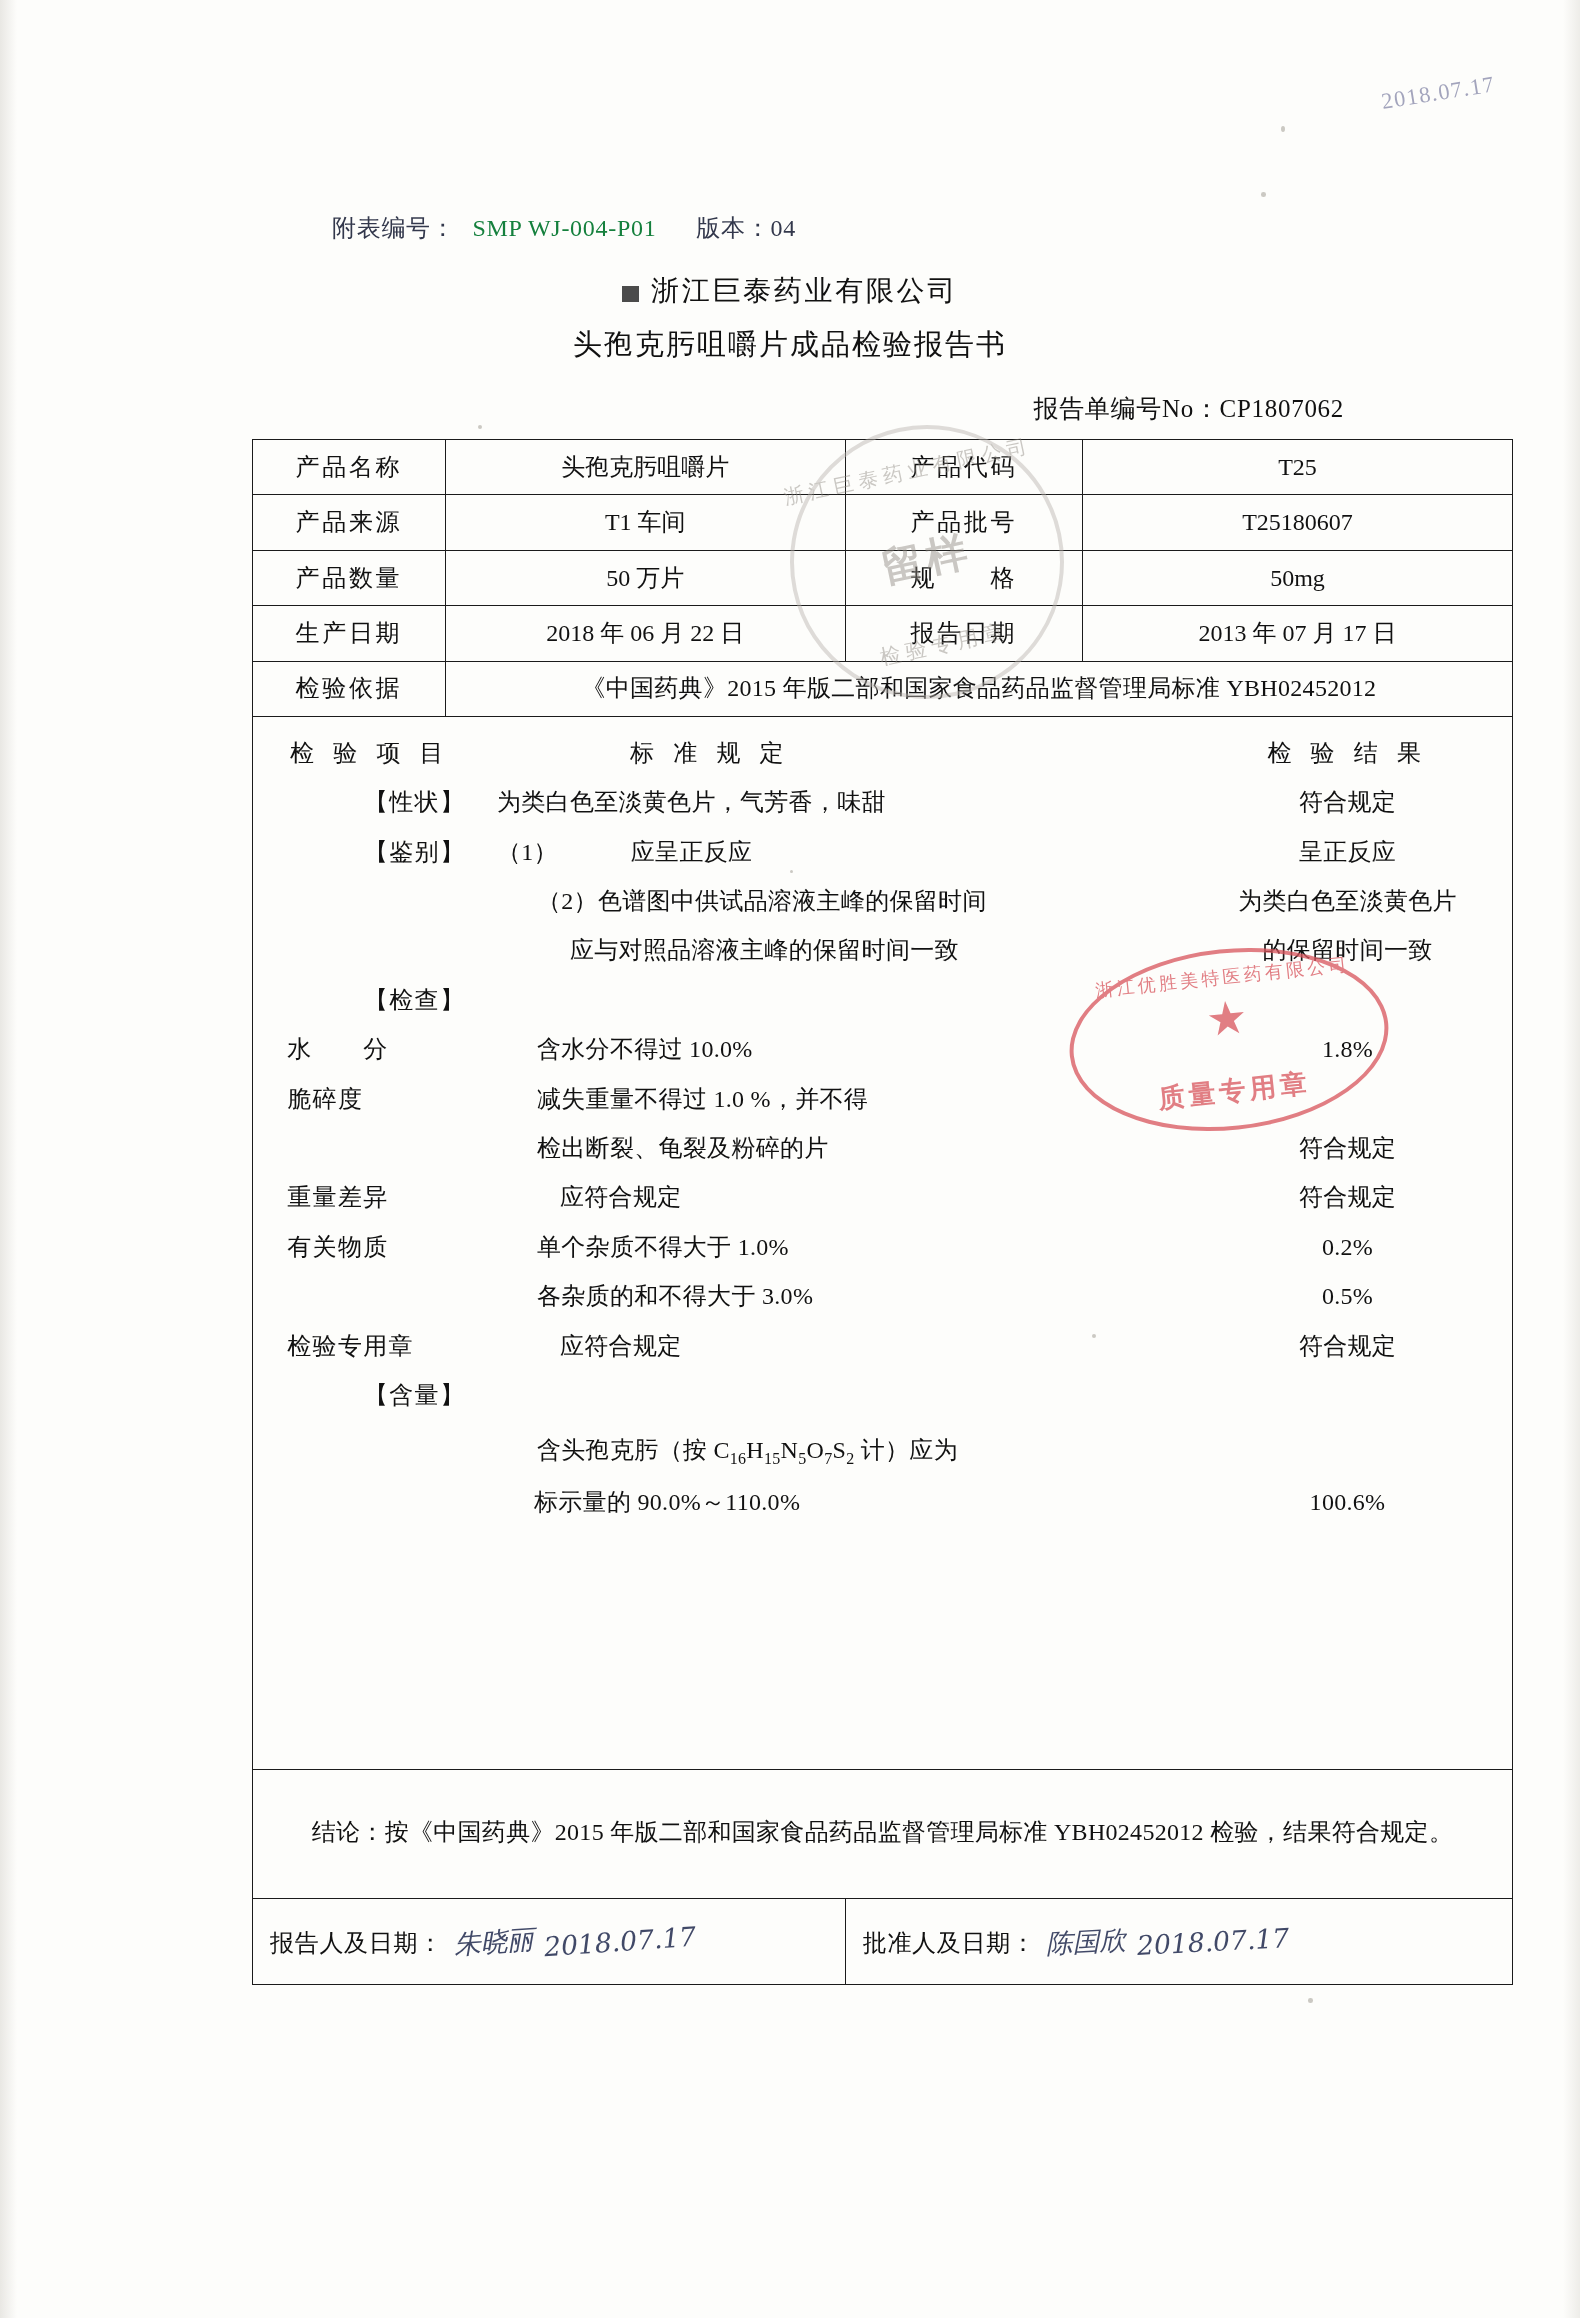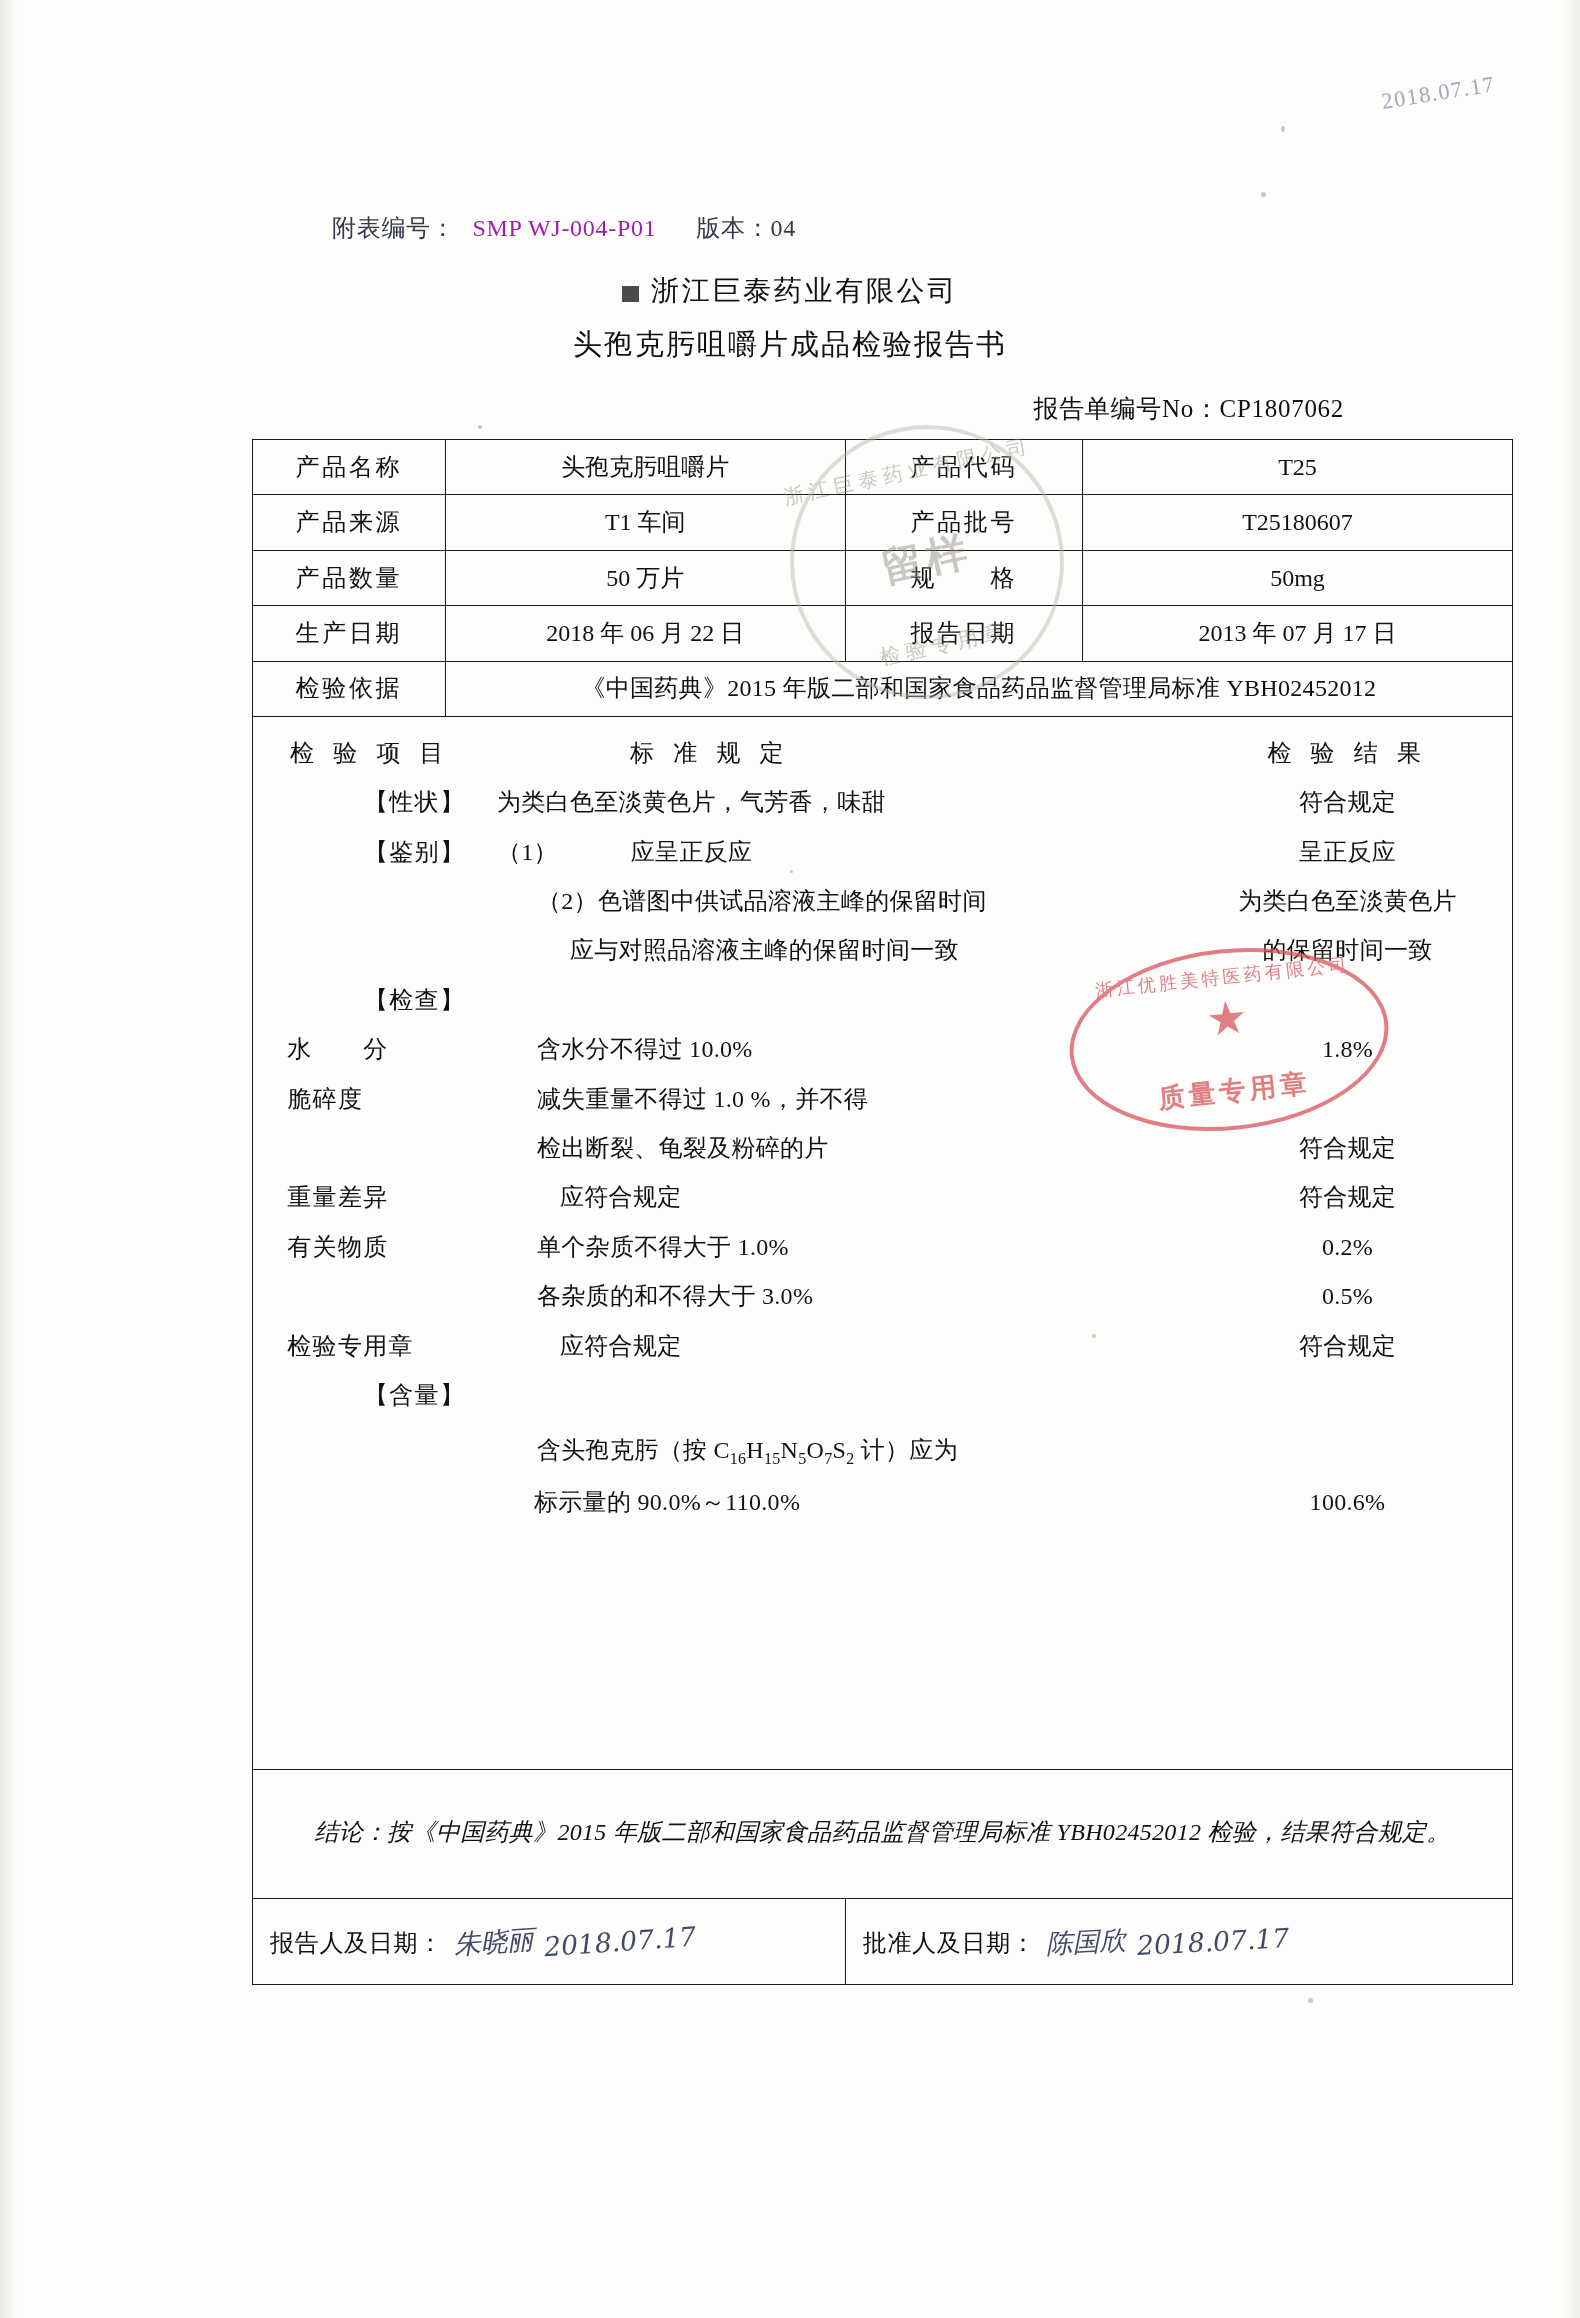--- a/index.html
+++ b/index.html
@@ -47,21 +47,21 @@
     letter-spacing: 1.3px;
   }
 
   .form-no {
     position: absolute;
     left: 332px; top: 212px;
     font-size: 24px;
     letter-spacing: 0.7px;
     color: #33384c;
   }
-  .form-no .val { margin-left: 17px; color: #a21caf; }
+  .form-no .val { margin-left: 17px; color: #15803d; }
   .form-no .ver { margin-left: 40px; }
 
   .company {
     position: absolute;
     left: 0; top: 272px;
     width: 1580px;
     text-align: center;
     font-size: 28px;
     letter-spacing: 2.7px;
   }
@@ -229,21 +229,20 @@
     text-align: center; font-size: 21px; color: #8d8880; letter-spacing: 5.3px;
   }
 
   
   .concl-cell {
     text-align: left;
     padding: 12px 17px 16px 17px !important;
     height: 100px !important;
     line-height: 1.6;
     letter-spacing: 0.3px;
-    font-style: italic;
   }
   .sign-row td {
     height: 80px;
     text-align: left;
     padding-left: 17px;
     position: relative;
   }
   .sign-label { letter-spacing: 0.7px; }
   .handwrite {
     font-family: "DejaVu Serif", serif;

